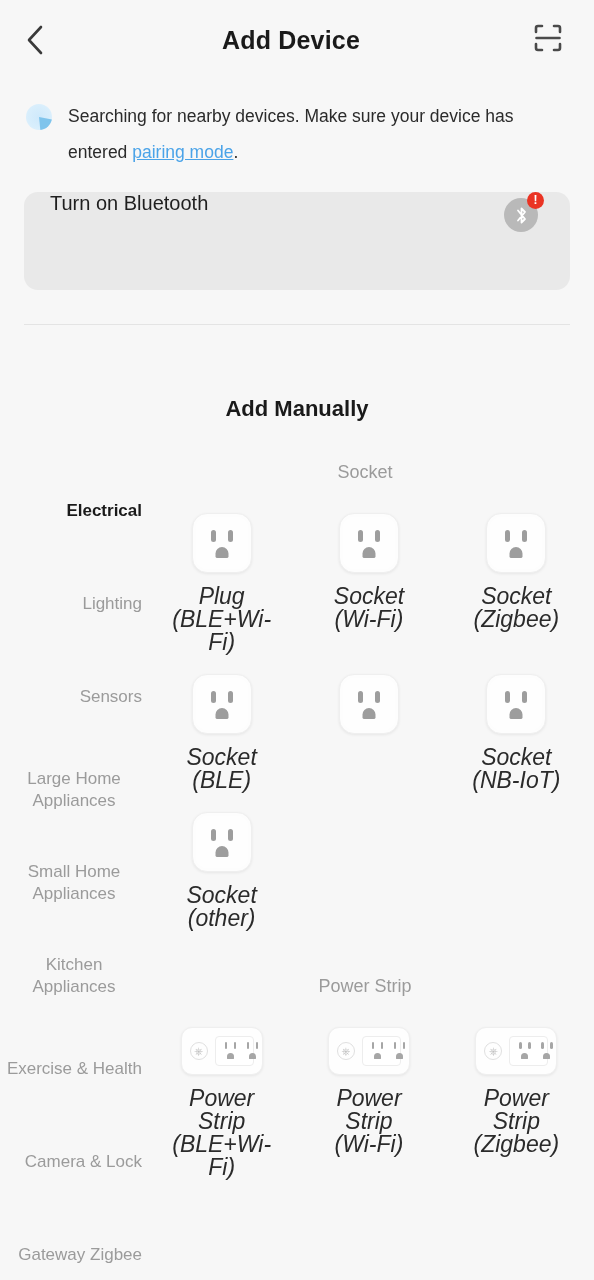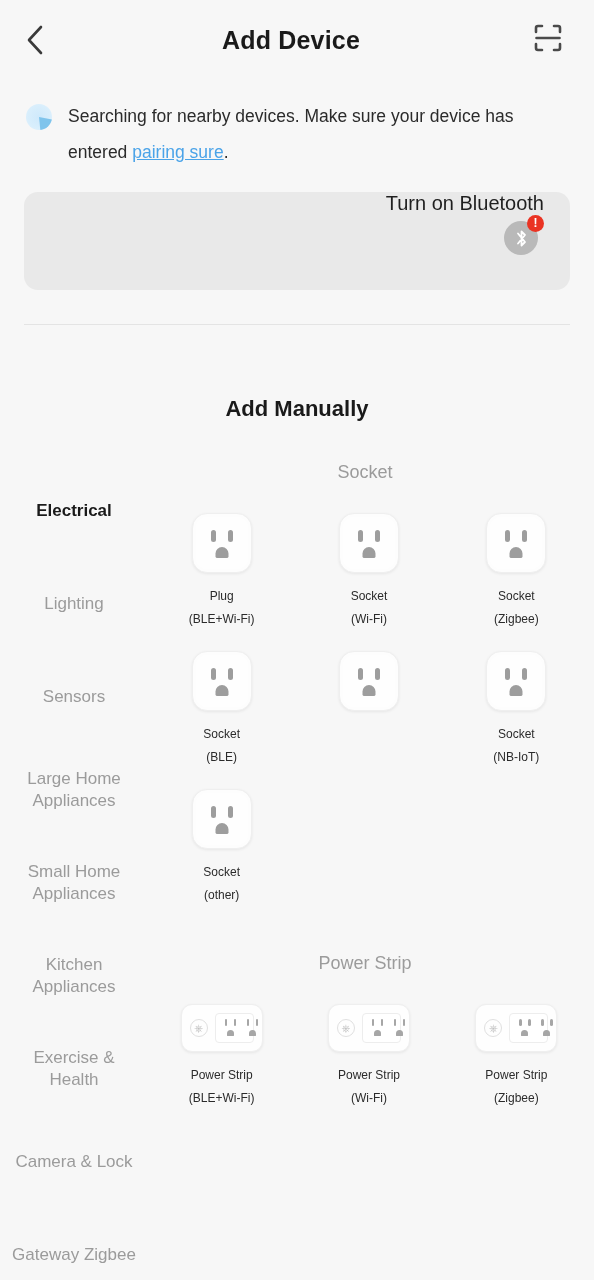--- a/index.html
+++ b/index.html
@@ -51,21 +51,21 @@
   }
   .search-text {
     font-size: 17.5px; line-height: 36px; color: #2b2b2b; max-width: 490px;
   }
   .link { color: #4aa3e8; }
 
   
   .bt-card {
     margin: 22px 24px 0 24px; height: 98px;
     background: #e9e9e9; border-radius: 14px;
-    display: flex; align-items: flex-end; padding: 0 26px; cursor: pointer; flex-direction: column;
+    display: flex; align-items: flex-start; padding: 0 26px; cursor: pointer;
   }
   .bt-label { font-size: 20px; color: #1f1f1f; }
   .bt-icon-wrap { margin-left: auto; position: relative; width: 40px; height: 40px; }
   .bt-circle {
     width: 34px; height: 34px; border-radius: 50%; background: #b9b9b9;
     display: flex; align-items: center; justify-content: center;
     position: absolute; left: 0; bottom: 0;
   }
   .bt-badge {
     position: absolute; right: 0; top: 0; width: 17px; height: 17px;
@@ -79,38 +79,38 @@
     text-align: center; font-size: 22px; font-weight: bold;
     color: #1a1a1a; margin-top: 71px;
   }
 
   
   .body-split { display: flex; margin-top: 40px; }
 
   .rail { flex: 0 0 148px; padding-top: 2px; }
   .rail-item {
     text-align: center; font-size: 17px; line-height: 22px;
-    color: #9b9b9b; padding: 0 12px; cursor: pointer;
-    height: 93px; display: flex; align-items: center; justify-content: center;
+    color: #9b9b9b; padding: 0 6px; cursor: pointer;
+    height: 93px; display: flex; align-items: center; justify-content: flex-end;
   }
   .rail-item.active { color: #1a1a1a; font-weight: bold; }
 
   .content { flex: 1; padding-right: 4px; }
   .section-title {
     text-align: center; font-size: 18px; color: #9b9b9b;
     margin-bottom: 30px; margin-left: -8px;
   }
   .grid { display: flex; flex-wrap: wrap; }
   .cell {
     width: 33.333%; display: flex; flex-direction: column;
     align-items: center; margin-bottom: 20px; cursor: pointer;
   }
   .cell-label {
-    margin-top: 12px; text-align: center; font-size: 12px;
-    line-height: 23px; color: #2b2b2b; width: 104px;
+    margin-top: 12px; text-align: center; font-size: 23px;
+    line-height: 23px; color: #2b2b2b; width: 104px; font-style: italic;
   }
 
   
   .ico-socket {
     width: 60px; height: 60px; border-radius: 15px;
     background: #fefefe; border: 1px solid #efefef;
     box-shadow: 0 1px 3px rgba(0,0,0,.07), inset 0 0 0 3px #fdfdfd;
     position: relative;
   }
   .slot {
@@ -174,21 +174,21 @@
             <path d="M9 27 H5 a2 2 0 0 1-2-2 v-4"></path>
             <path d="M3.5 15 H26.5"></path>
           </g>
         </svg>
       </span>
     </div>
   </div>
 
   <div class="search-row">
     <div class="radar"></div>
-    <div class="search-text"><span>Searching for nearby devices. Make sure your device has entered </span><a class="link" href="#">pairing sure</a><span>.</span></div>
+    <div class="search-text"><span>Searching for nearby devices. Make sure your device has entered </span><a class="link" href="#">pairing mode</a><span>.</span></div>
   </div>
 
   <div class="bt-card">
     <div class="bt-label">Turn on Bluetooth</div>
     <div class="bt-icon-wrap">
       <div class="bt-circle">
         <svg width="17" height="21" viewBox="0 0 17 21">
           <path d="M5 5.5 L12 14 L8.5 17.5 V3.5 L12 7 L5 15.5" fill="none" stroke="#ffffff" stroke-width="1.8" stroke-linecap="round" stroke-linejoin="round"></path>
         </svg>
       </div>

